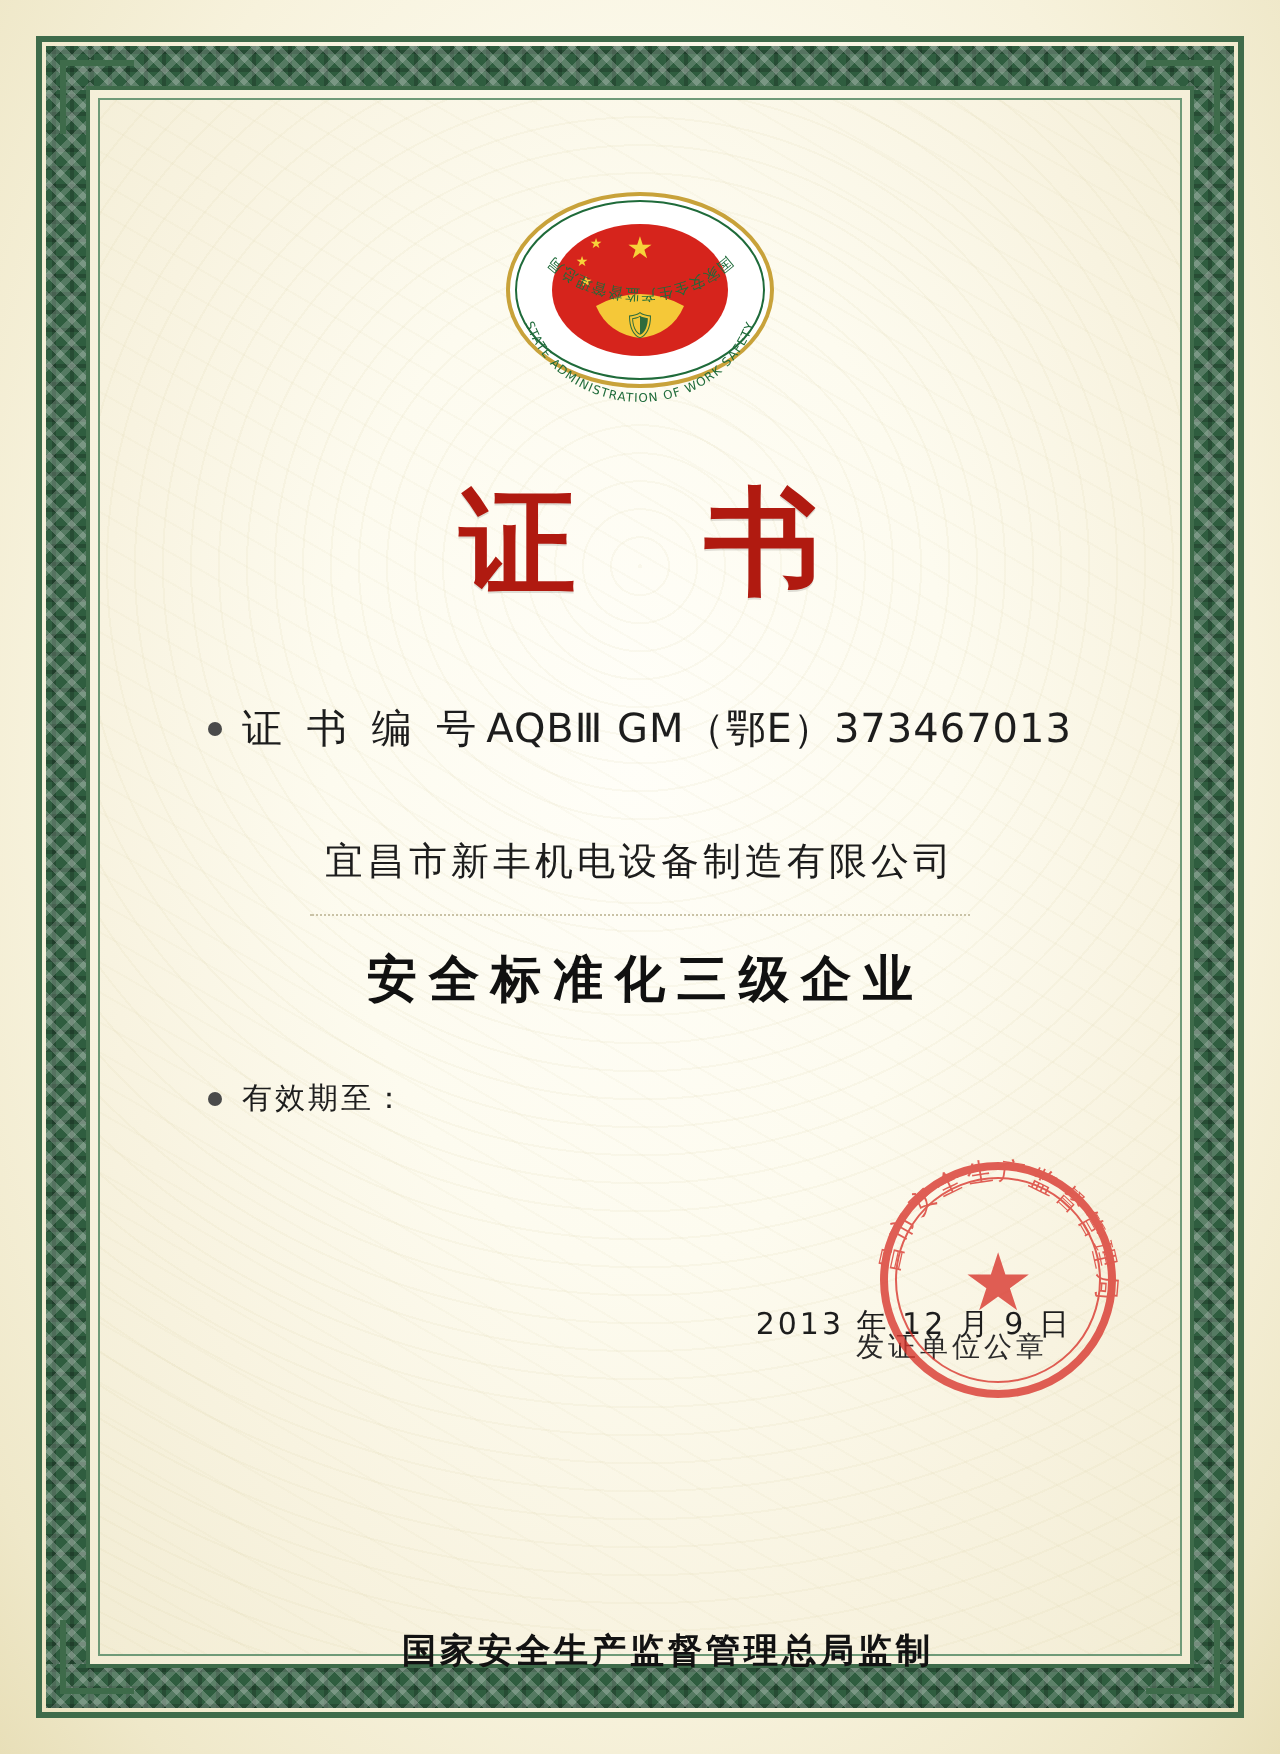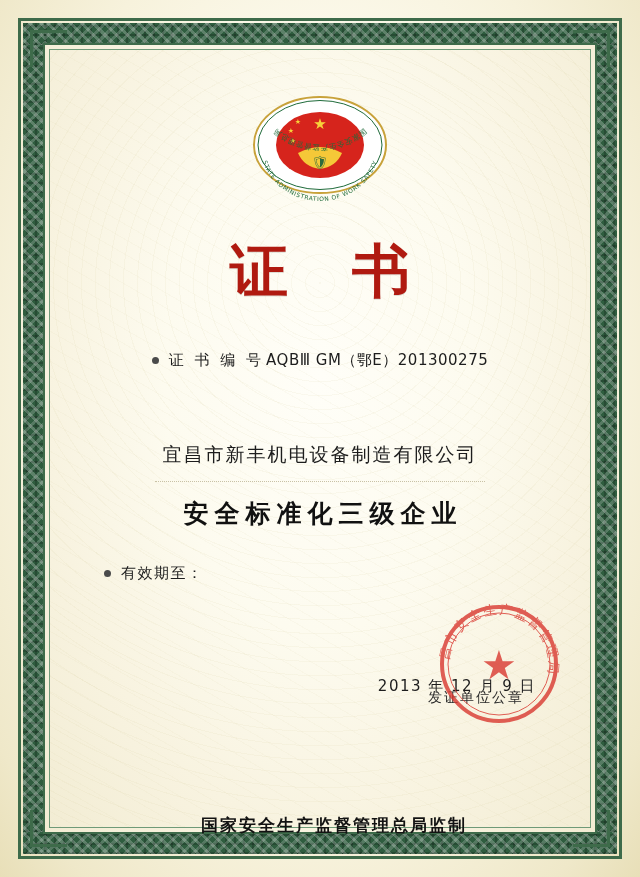--- a/index.html
+++ b/index.html
@@ -117,36 +117,36 @@
     color: #b01a10;
     font-family: "DejaVu Sans", "Liberation Sans", sans-serif;
     text-shadow: 0 1px 0 rgba(0,0,0,0.12);
   }
 
   .cert-no-row {
     margin-top: 40px;
     display: flex;
     align-items: center;
     justify-content: center;
-    font-size: 15px;
+    font-size: 20px;
     color: #1d1d1d;
     font-family: "DejaVu Sans", "Liberation Sans", sans-serif;
   }
   .bullet {
     width: 7px; height: 7px;
     border-radius: 50%;
     background: #4a4a4a;
     margin-right: 10px;
     display: inline-block;
   }
   .cert-no-label { letter-spacing: 3px; }
   .cert-no-value { letter-spacing: 0.5px; margin-left: 2px; }
 
   .company {
-    margin-top: 72px;
+    margin-top: 40px;
     font-size: 19px;
     letter-spacing: 2px;
     color: #1d1d1d;
     font-family: "DejaVu Sans", "Liberation Sans", sans-serif;
   }
 
   .divider {
     margin-top: 13px;
     width: 330px;
     border-top: 1px dotted #c9c2a6;
@@ -274,21 +274,21 @@
         </text>
       </svg>
     </div>
 
 
     <div class="title-big">证 书</div>
 
     <div class="cert-no-row">
       <span class="bullet"></span>
       <span class="cert-no-label">证 书 编 号</span>
-      <span class="cert-no-value">AQBⅢ GM（鄂E）201300275</span>
+      <span class="cert-no-value">AQBⅢ GM（鄂E）373467013</span>
     </div>
 
     <div class="company">宜昌市新丰机电设备制造有限公司</div>
 
     <div class="divider"></div>
 
     <div class="grade">安全标准化三级企业</div>
 
     <div class="validity-row">
       <span class="bullet"></span>

